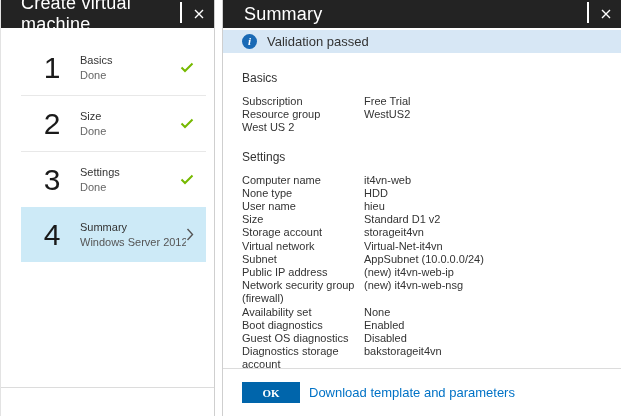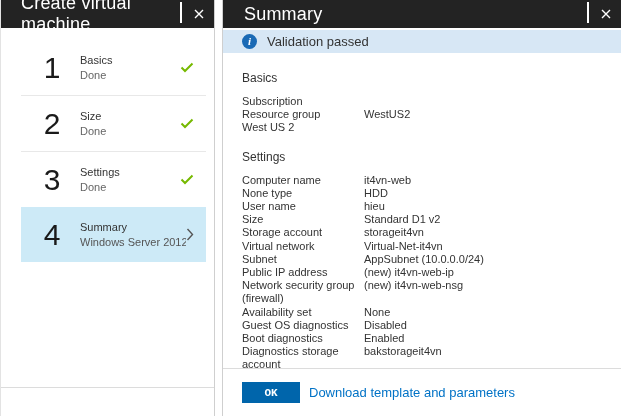--- a/index.html
+++ b/index.html
@@ -42,21 +42,21 @@
   .summary-content { padding:18px 18px 0 19px; }
   .section-heading { font-size:12px; color:#333; margin-bottom:10px; }
   .section + .section { margin-top:15px; }
   .kv-row { display:flex; font-size:11px; line-height:13.2px; color:#333; }
   .kv-label { width:122px; flex:0 0 auto; }
   .kv-value { flex:1; white-space:nowrap; }
 
   .blade-right-footer { position:absolute; left:0; right:0; bottom:0; height:48px; background:#fff;
                         border-top:1px solid #dcdcdc; display:flex; align-items:center; padding-left:19px; }
   .ok-btn { width:58px; height:21px; background:#0065ab; border:0; color:#fff; font-size:11px; font-weight:bold;
-            font-family:Liberation Mono, monospace; cursor:pointer; }
+            font-family:Liberation Serif, serif; cursor:pointer; }
   .dl-link { margin-left:9px; font-size:13px; color:#0072c6; text-decoration:none; cursor:pointer; }
 </style>
 </head>
 <body>
 
 <div class="stage">
 
   <div class="blade blade-left">
     <div class="blade-header">
       <span class="title">Create virtual machine</span>
@@ -147,20 +147,21 @@
       <span class="info-badge">i</span>
       <span class="banner-text">Validation passed</span>
     </div>
 
     <div class="summary-content">
       <div class="section">
         <div class="section-heading">Basics</div>
         <div>
             <div class="kv-row">
               <span class="kv-label">Subscription</span>
+              <span class="kv-value">Free Trial</span>
             </div>
             <div class="kv-row">
               <span class="kv-label">Resource group</span>
               <span class="kv-value">WestUS2</span>
             </div>
             <div class="kv-row">
               <span class="kv-value">West US 2</span>
             </div>
           </div>
       </div>
@@ -201,26 +202,26 @@
             </div>
             <div class="kv-row">
               <span class="kv-label">Network security group (firewall)</span>
               <span class="kv-value">(new) it4vn-web-nsg</span>
             </div>
             <div class="kv-row">
               <span class="kv-label">Availability set</span>
               <span class="kv-value">None</span>
             </div>
             <div class="kv-row">
+              <span class="kv-label">Boot diagnostics</span>
+              <span class="kv-value">Enabled</span>
+            </div>
+            <div class="kv-row">
               <span class="kv-label">Guest OS diagnostics</span>
               <span class="kv-value">Disabled</span>
-            </div>
-            <div class="kv-row">
-              <span class="kv-label">Boot diagnostics</span>
-              <span class="kv-value">Enabled</span>
             </div>
             <div class="kv-row">
               <span class="kv-label">Diagnostics storage account</span>
               <span class="kv-value">bakstorageit4vn</span>
             </div>
           </div>
       </div>
     </div>
 
     <div class="blade-right-footer">

